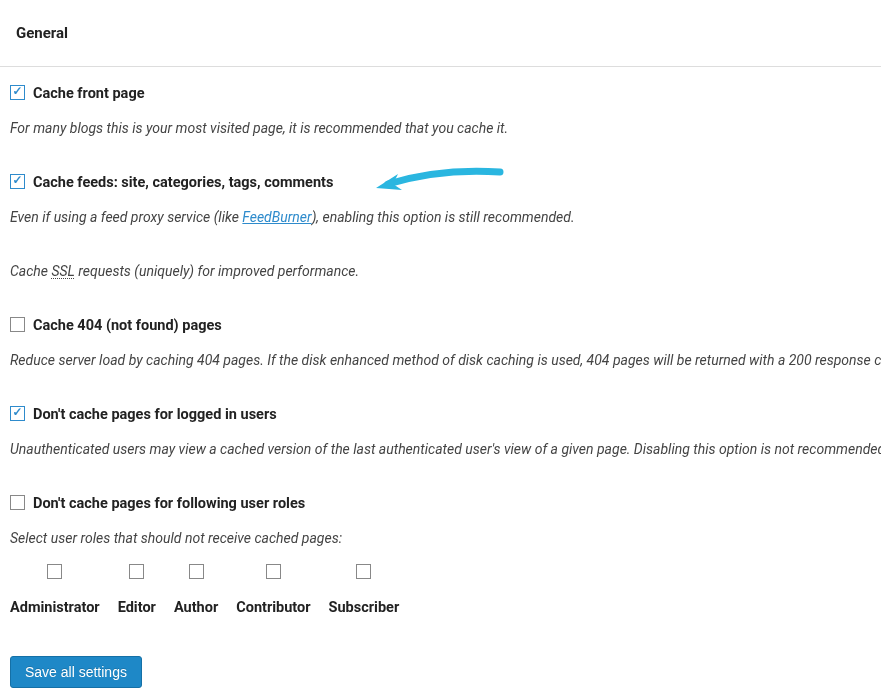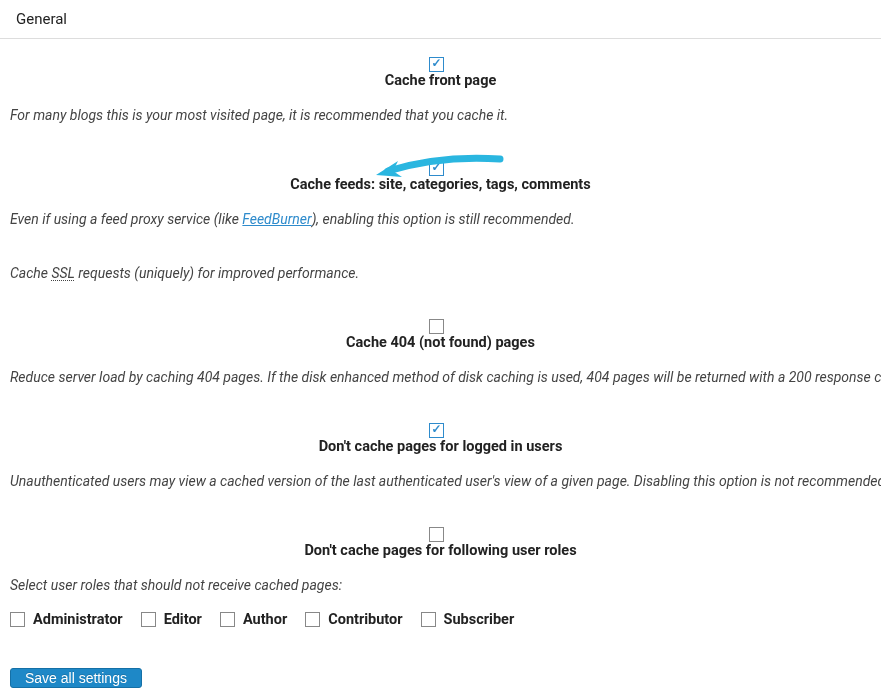--- a/index.html
+++ b/index.html
@@ -10,40 +10,38 @@
     body {
       font-family: -apple-system, BlinkMacSystemFont, "Segoe UI", Roboto, "Helvetica Neue", Arial, sans-serif;
       font-size: 14px;
       color: #222;
       background: #fff;
       padding: 0;
       width: 881px;
       overflow: hidden;
     }
     .header {
-      padding: 10px 16px;
+      padding: 24px 16px;
       border-bottom: 1px solid #ddd;
-      font-weight: 400;
+      font-weight: 700;
       font-size: 15px;
       color: #222;
     }
     .content {
       padding: 18px 10px 20px 10px;
     }
     .option-block {
       margin-bottom: 38px;
     }
     .option-block.short-gap {
       margin-bottom: 12px;
     }
     .option-row {
       display: flex;
-      align-items: center;
       position: relative;
-      flex-direction: column;
     }
     .checkbox {
       width: 15px;
       height: 15px;
       border: 1px solid #888;
       margin-right: 8px;
       display: inline-flex;
       align-items: center;
       justify-content: center;
       background: #fff;
@@ -85,35 +83,36 @@
     }
     .role-list {
       display: flex;
       gap: 18px;
       margin-top: 18px;
       margin-bottom: 40px;
     }
     .role-item {
       display: flex;
       align-items: center;
-      gap: 8px;
+      gap: 20px;
+      flex-direction: column;
     }
     .role-item .checkbox {
       margin-right: 0;
     }
     .role-label {
       font-weight: 700;
       font-size: 14.5px;
     }
     .save-button {
       background: #1e88c7;
       color: #fff;
       border: 1px solid #1570a6;
       border-radius: 3px;
-      padding: 1px 14px;
+      padding: 7px 14px;
       font-size: 14px;
       font-weight: 500;
       cursor: pointer;
       text-shadow: 0 -1px 0 rgba(0,0,0,0.15);
     }
     .arrow-annotation {
       position: absolute;
       left: 360px;
       top: -12px;
       pointer-events: none;

